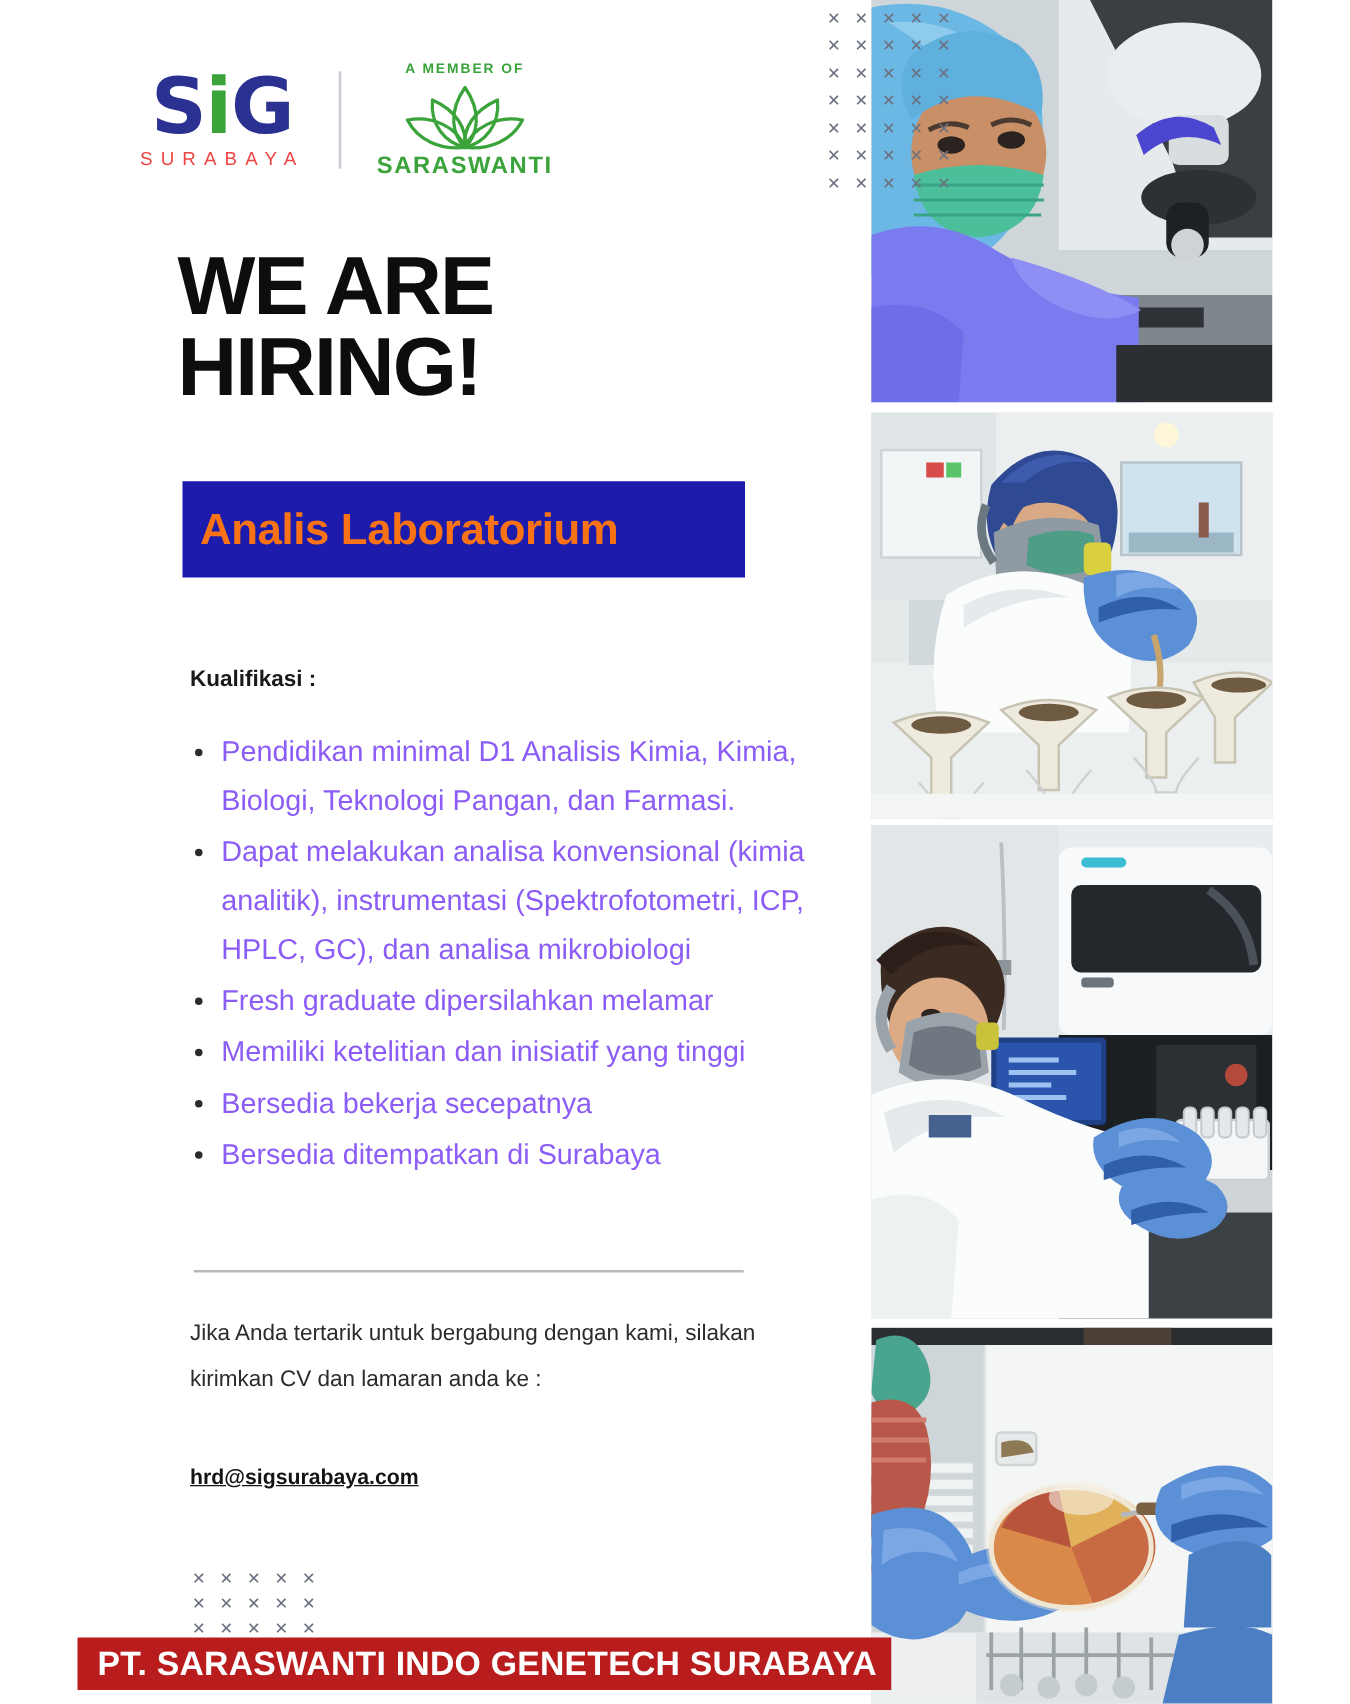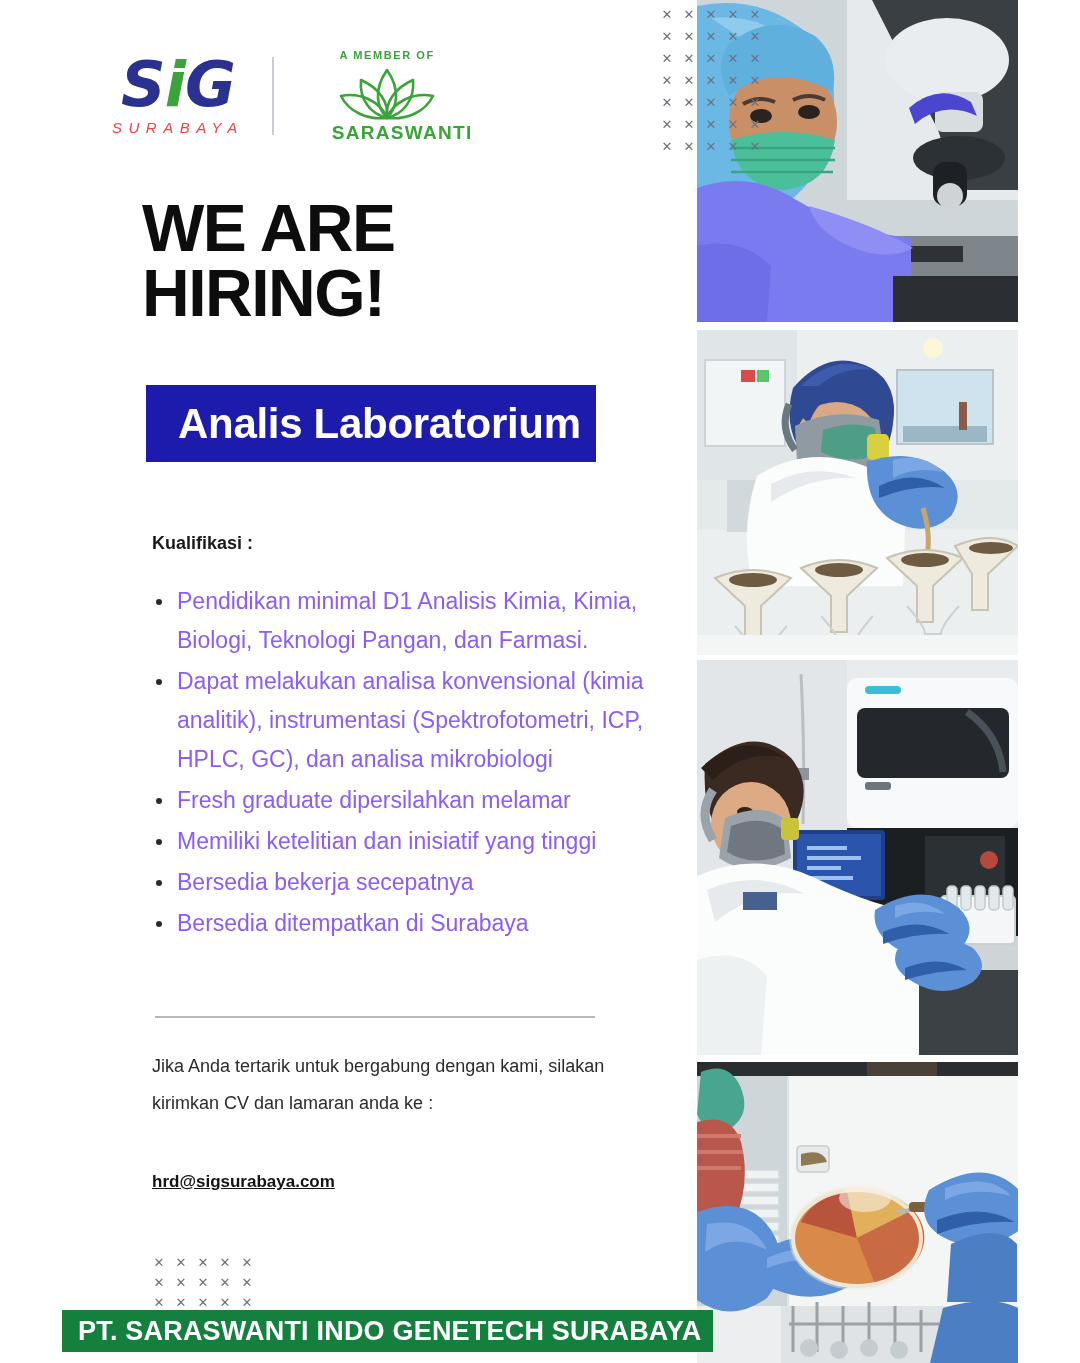--- a/index.html
+++ b/index.html
@@ -9,42 +9,42 @@
     font-family:"Liberation Sans",sans-serif;
     overflow:hidden;position:relative;
   }
   .poster{position:absolute;inset:0;background:#fff;}
 
   
   .left-col{position:absolute;left:0;top:0;width:700px;height:1363px;}
 
   
   .logo-row{position:absolute;left:112px;top:40px;display:flex;align-items:center;height:112px;}
-  .sig-logo{display:flex;flex-direction:column;align-items:center;justify-content:center;font-style:italic;}
+  .sig-logo{display:flex;flex-direction:column;align-items:center;justify-content:center;}
   .sig-mark{font-size:62px;font-weight:bold;letter-spacing:-1px;line-height:0.95;
             color:#2a3190;position:relative;font-family:"DejaVu Sans",sans-serif;}
   .sig-mark .green-i{color:#3aa33a;}
   .sig-sub{font-size:15px;letter-spacing:6.5px;color:#ef4444;margin-top:4px;
            font-family:"Liberation Sans",sans-serif;}
   .logo-divider{width:2px;height:78px;background:#c9ccd2;margin:0 28px;}
   .sara-logo{display:flex;flex-direction:column;align-items:center;}
   .sara-top{font-size:11px;font-weight:bold;letter-spacing:1.6px;color:#3aa33a;margin-bottom:3px;}
   .sara-lotus{width:112px;height:56px;}
-  .sara-name{font-size:19px;font-weight:bold;letter-spacing:1.3px;color:#3aa33a;margin-top:2px;margin-left:30px;}
+  .sara-name{font-size:19px;font-weight:bold;letter-spacing:1.3px;color:#3aa33a;margin-top:2px;}
 
   
   .headline{position:absolute;left:142px;top:196px;font-size:66px;line-height:0.98;
             font-weight:bold;color:#0d0d0d;letter-spacing:-1.5px;
             font-family:"Liberation Sans",sans-serif;}
   .headline div{white-space:nowrap;}
 
   
   .role-banner{position:absolute;left:146px;top:385px;width:450px;height:77px;
                background:#1c1bab;display:flex;align-items:center;}
-  .role-banner span{color:#ffffff;font-size:42px;font-weight:bold;margin-left:32px;letter-spacing:-0.3px;}
+  .role-banner span{color:#f97316;font-size:35px;font-weight:bold;margin-left:14px;letter-spacing:-0.3px;}
 
   
   .qual-title{position:absolute;left:152px;top:533px;font-size:18px;font-weight:bold;color:#1a1a1a;}
   .qual-list{position:absolute;left:152px;top:582px;width:520px;margin:0;padding:0;list-style:none;}
   .qual-list li{position:relative;padding-left:25px;font-size:23px;line-height:39px;
                 color:#8b5cf6;margin-bottom:2px;}
   .qual-list li::before{content:"";position:absolute;left:4px;top:17px;
                         width:6px;height:6px;border-radius:50%;background:#2b2b2b;}
 
   .divider{position:absolute;left:155px;top:1016px;width:440px;height:2px;background:#b9b9b9;}
@@ -65,21 +65,21 @@
   .photo-col{position:absolute;left:697px;top:0;width:321px;height:1363px;}
   .photo{position:absolute;left:0;width:321px;overflow:hidden;background:#dfe3e6;}
   #photo-1{top:0;height:322px;}
   #photo-2{top:330px;height:325px;}
   #photo-3{top:660px;height:395px;}
   #photo-4{top:1062px;height:301px;}
   .photo svg{display:block;width:100%;height:100%;}
 
   
   .bottom-banner{position:absolute;left:62px;top:1310px;width:651px;height:42px;
-                 background:#15803d;display:flex;align-items:center;z-index:5;}
+                 background:#b91c1c;display:flex;align-items:center;z-index:5;}
   .bottom-banner span{color:#fff;font-size:27px;font-weight:bold;letter-spacing:0.2px;margin-left:16px;}
 </style>
 </head>
 <body>
 
 <div class="poster">
 
   <div class="left-col">
 
     <div class="logo-row">

